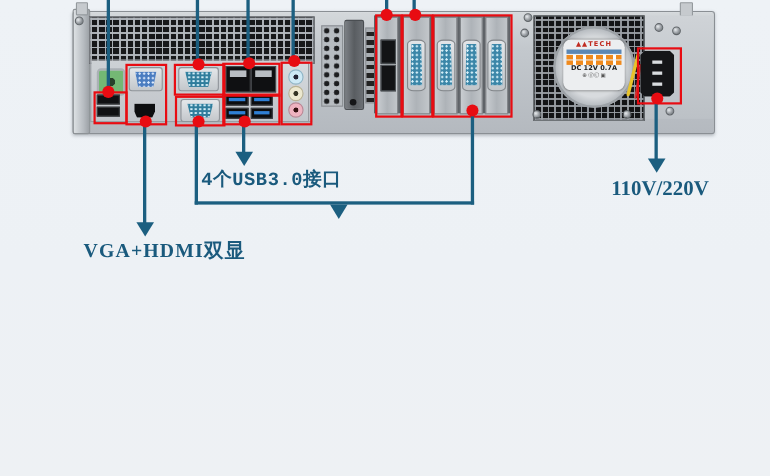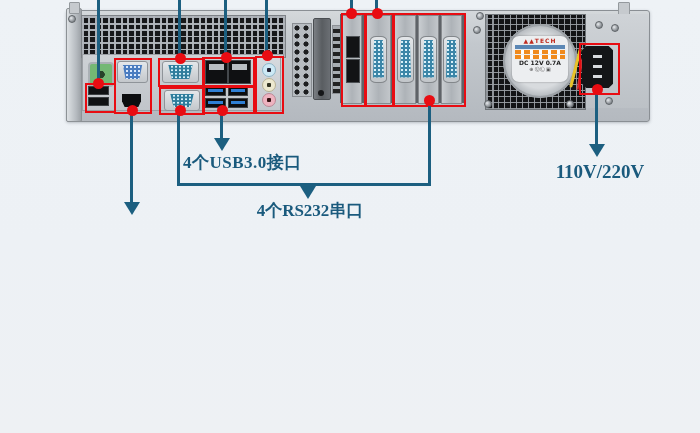--- a/index.html
+++ b/index.html
@@ -231,17 +231,17 @@
   <div class="rdot" style="left:175px;top:53px;"></div>
   <div class="rdot" style="left:175px;top:105px;"></div>
   <div class="rdot" style="left:221px;top:52px;"></div>
   <div class="rdot" style="left:217px;top:105px;"></div>
   <div class="rdot" style="left:262px;top:50px;"></div>
   <div class="rdot" style="left:346px;top:8px;"></div>
   <div class="rdot" style="left:372px;top:8px;"></div>
   <div class="rdot" style="left:424px;top:95px;"></div>
   <div class="rdot" style="left:592px;top:84px;"></div>
 
-  <div class="lbl" style="left:183px;top:151px;font-size:17px;letter-spacing:.5px;">4个USB3.0接口</div>
-  <div class="lbl" style="left:205px;top:199px;width:210px;text-align:center;font-size:17px;">4个RS232串口</div>
+  <div class="lbl" style="left:183px;top:151px;font-size:17px;letter-spacing:.5px;font-family:Liberation Mono, monospace;">4个USB3.0接口</div>
+  <div class="lbl" style="left:76px;top:216px;font-size:18px;letter-spacing:1px;">VGA+HDMI双显</div>
   <div class="lbl" style="left:545px;top:161px;width:110px;text-align:center;font-size:19px;font-family:Liberation Serif, serif;">110V/220V</div>
 
 </div>
 
 </body></html>

